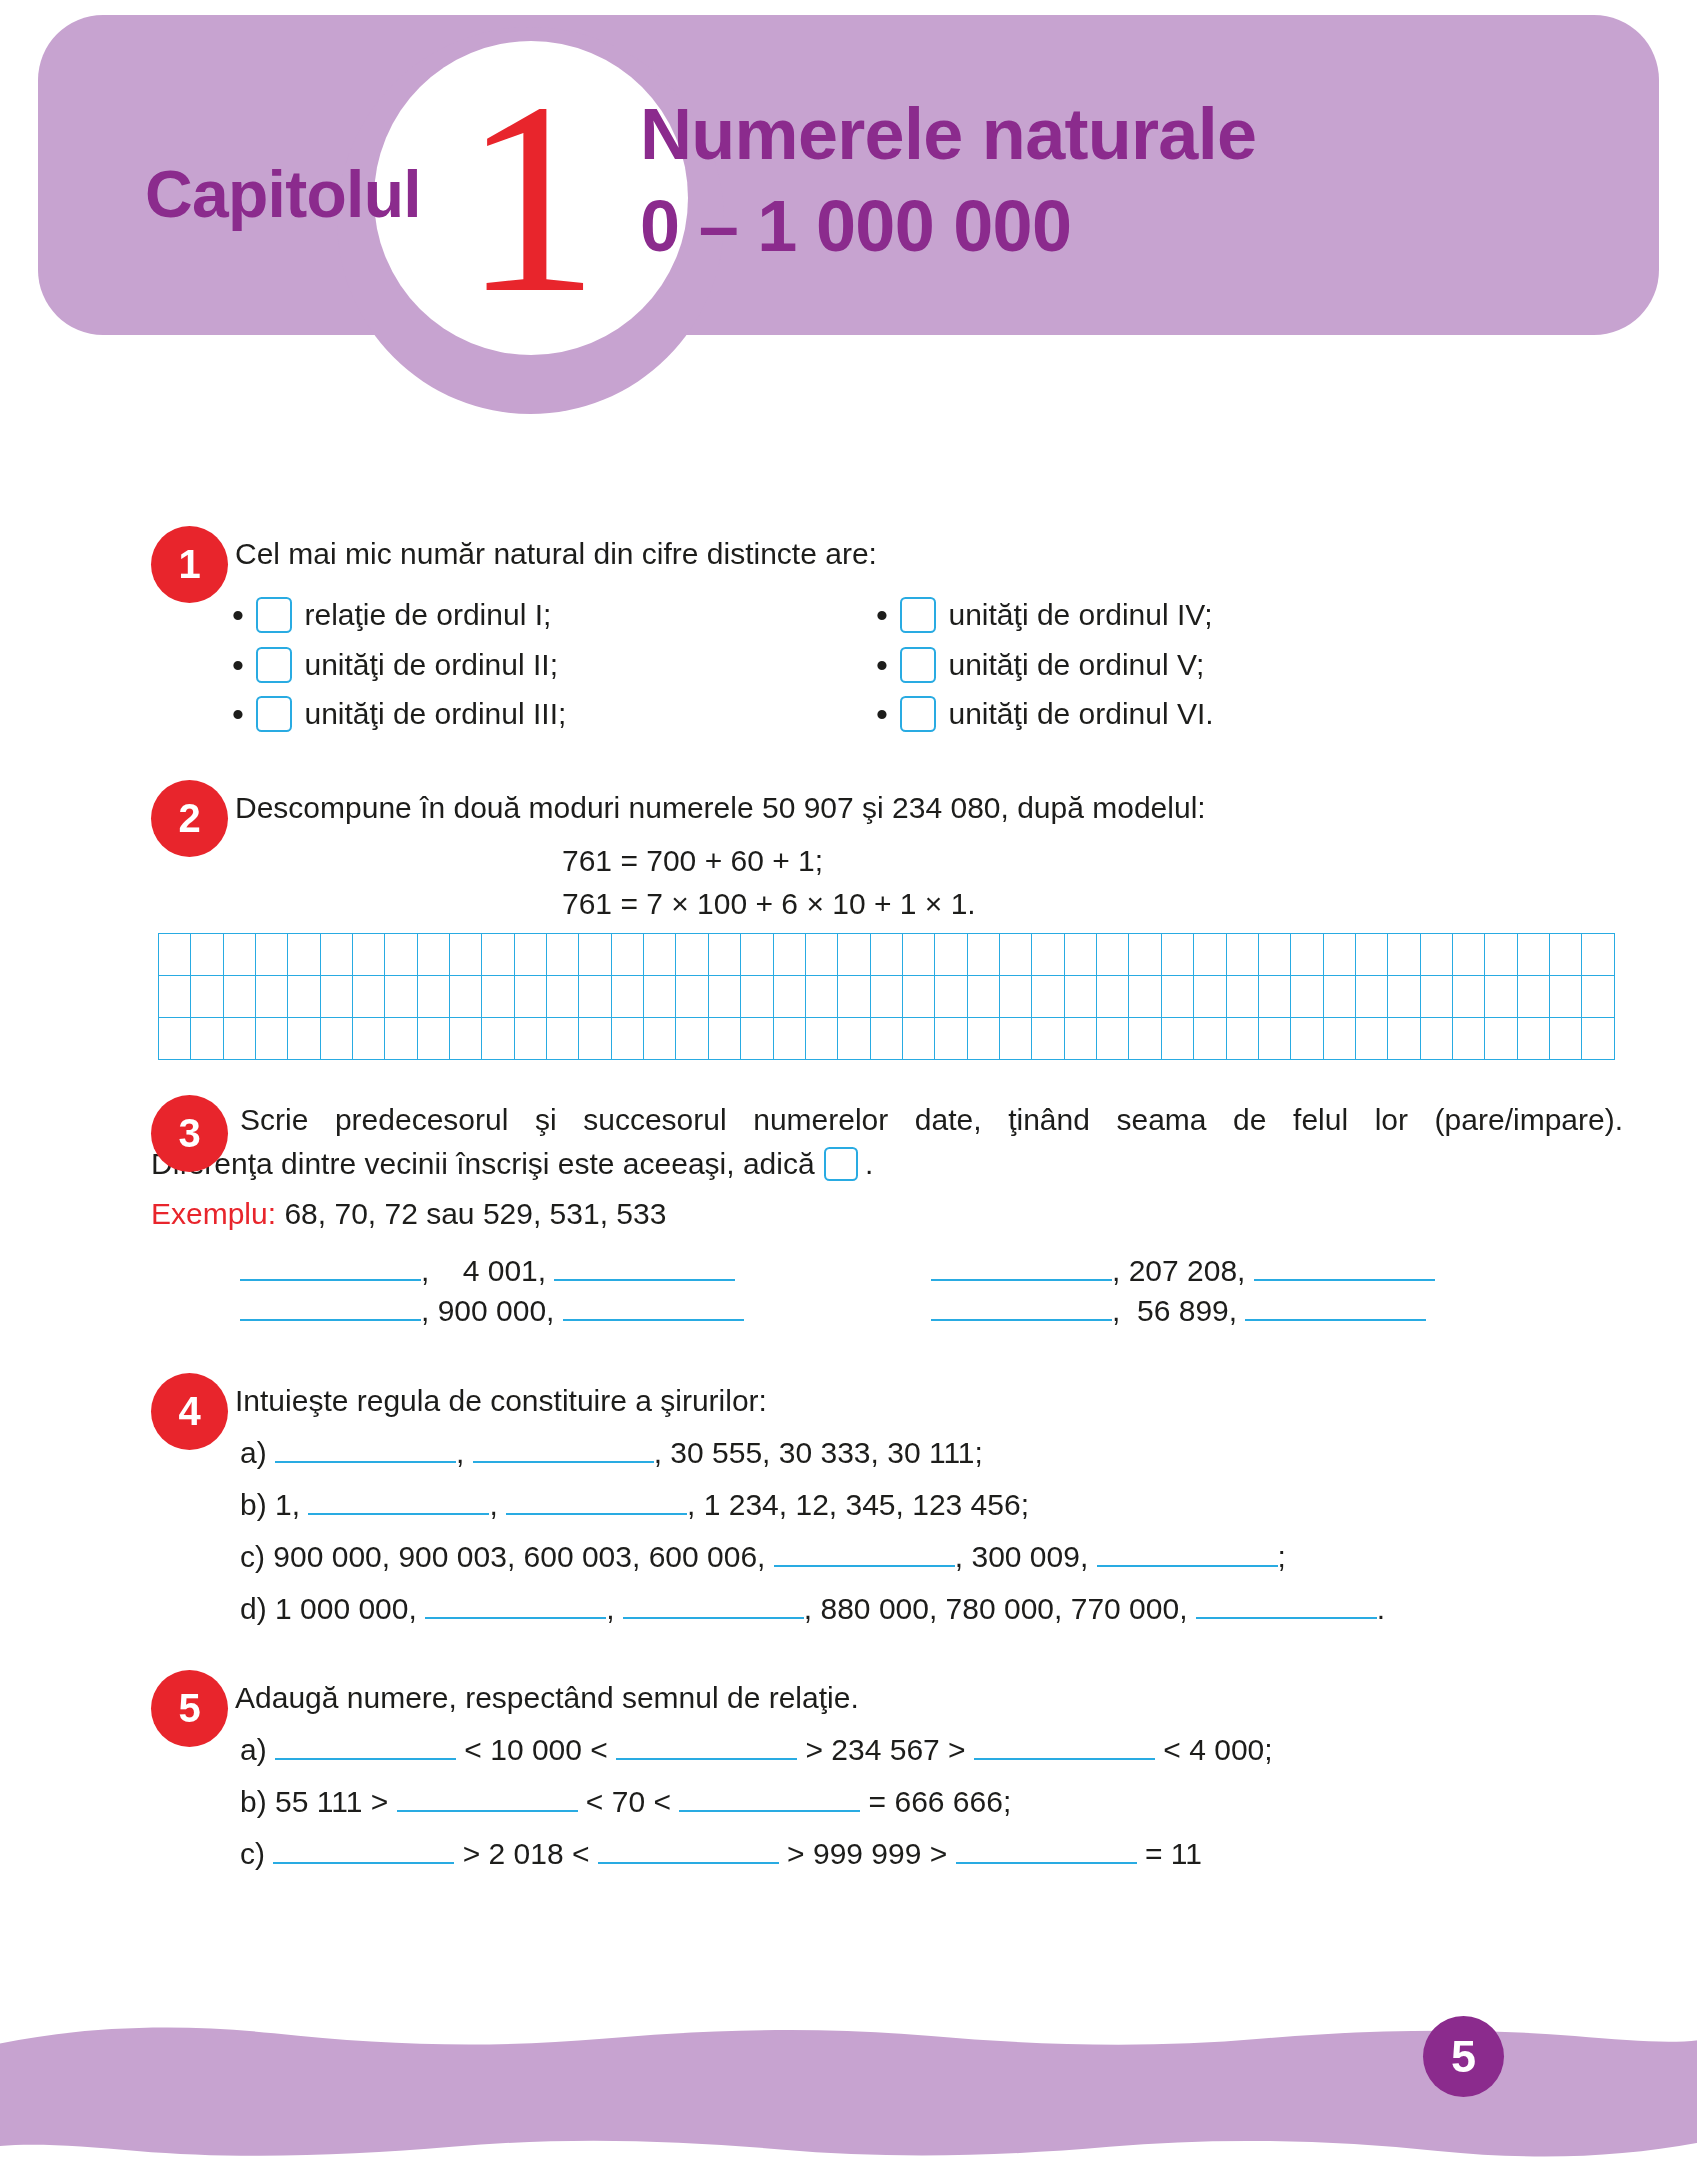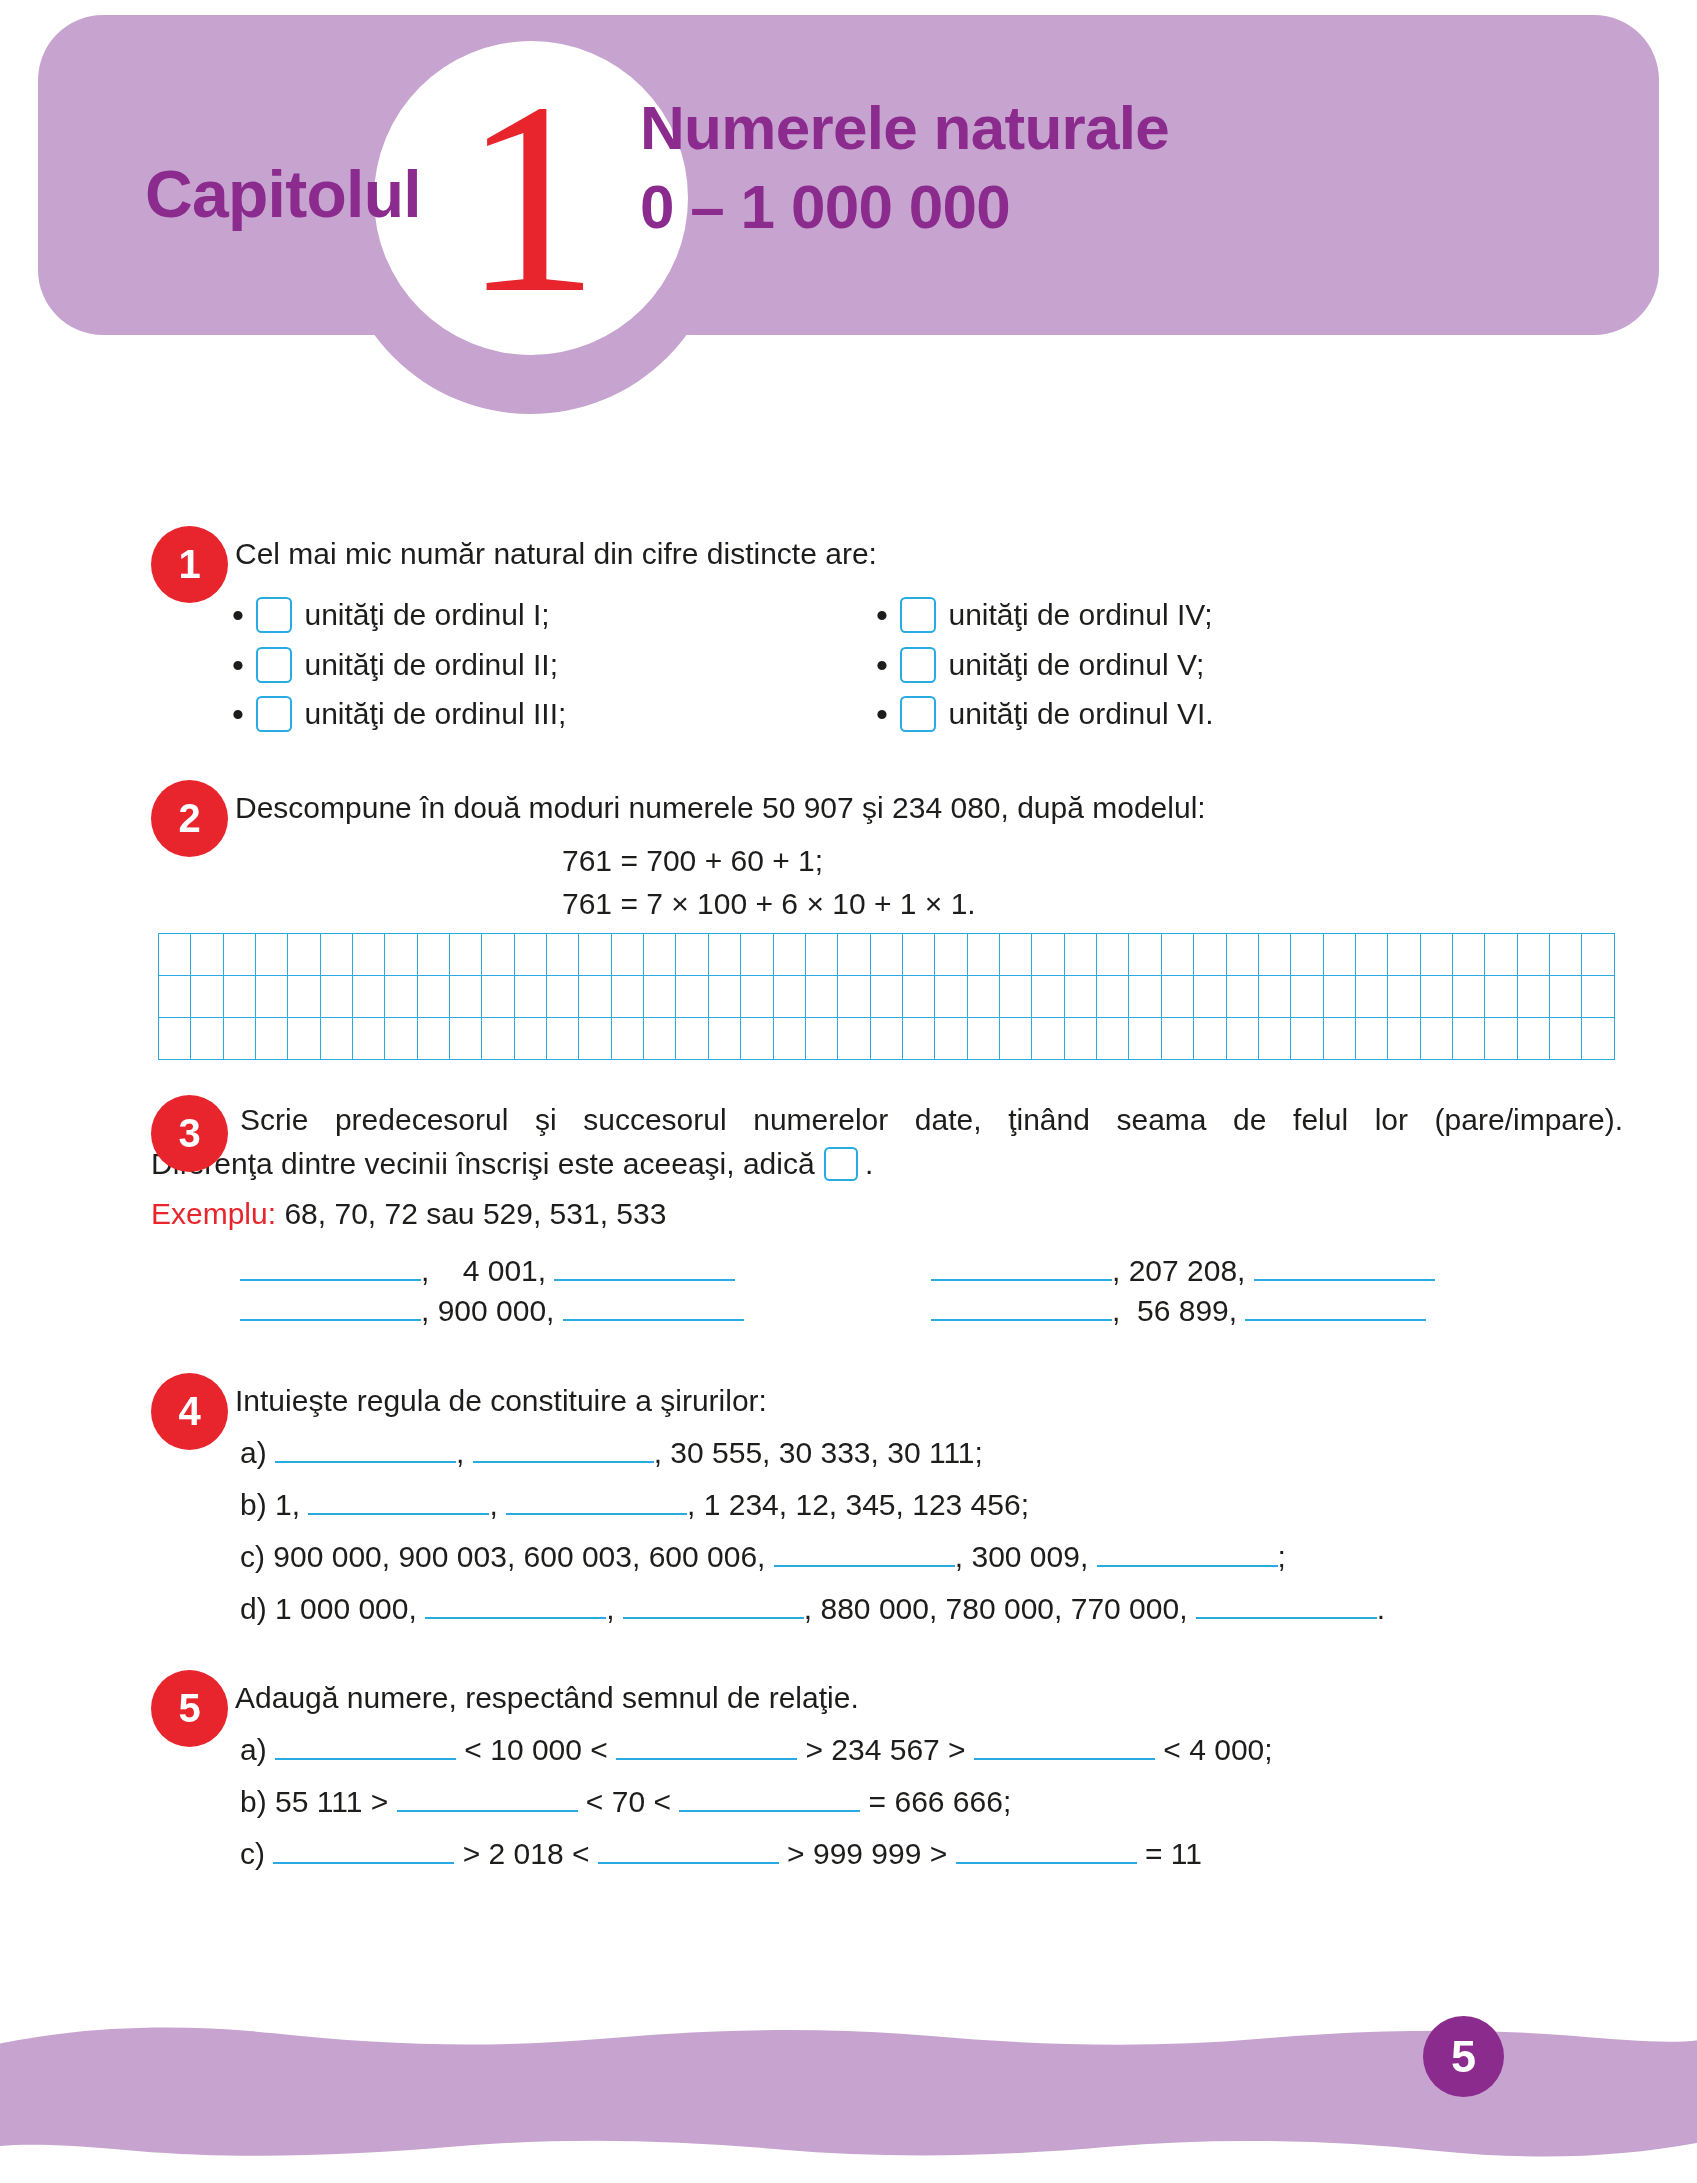--- a/index.html
+++ b/index.html
@@ -14,21 +14,21 @@
     width:1698px;height:2183px;position:relative;background:#fff;
     font-family:"Liberation Sans",sans-serif;color:var(--ink);font-size:30px;
     overflow:hidden;
   }
   
   .band{position:absolute;left:38px;top:15px;width:1621px;height:320px;background:var(--lav);border-radius:65px;}
   .bulge{position:absolute;left:337px;top:27px;width:387px;height:387px;border-radius:50%;background:var(--lav);}
   .numcircle{position:absolute;left:374px;top:41px;width:314px;height:314px;border-radius:50%;background:#fff;display:flex;align-items:center;justify-content:center;}
   .numcircle .big1{font-family:"Liberation Serif",serif;font-size:274px;line-height:1;color:var(--red);}
   .chapter{position:absolute;left:145px;top:156px;font-size:66px;font-weight:bold;color:var(--pur);letter-spacing:-0.7px;}
-  .title{position:absolute;left:640px;top:88px;color:var(--pur);font-weight:bold;font-size:62px;line-height:1.28;letter-spacing:-0.7px;}
+  .title{position:absolute;left:640px;top:88px;color:var(--pur);font-weight:bold;font-size:72px;line-height:1.28;letter-spacing:-0.7px;}
   
   .ex{position:absolute;left:151px;width:1486px;}
   .badge{position:absolute;left:0;top:0;width:77px;height:77px;border-radius:50%;background:var(--red);color:#fff;font-weight:bold;font-size:40px;display:flex;align-items:center;justify-content:center;}
   .prompt{margin-left:84px;padding-top:11px;}
   .chk{display:inline-block;width:36px;height:36px;border:2.7px solid var(--blue);border-radius:5.5px;background:#fff;box-sizing:border-box;}
   .chk.inline{width:34px;height:34px;vertical-align:-6.8px;margin:0 6.8px 0 9.6px;}
   .blank{display:inline-block;width:181px;height:25px;border-bottom:2.1px solid var(--blue);}
   .ln{white-space:pre;}
   
   #ex1{top:526px;}
@@ -69,21 +69,21 @@
   <div>0 – 1 000 000</div>
 </div>
 
 <div class="ex" id="ex1">
   <div class="badge">1</div>
   <div class="prompt">Cel mai mic număr natural din cifre distincte are:</div>
   <div class="items">
       <div class="b-item">
         <span class="bullet">•</span>
         <span class="chk"></span>
-        <span>unităţi de ordinul I;</span>
+        <span>relaţie de ordinul I;</span>
       </div>
       <div class="b-item">
         <span class="bullet">•</span>
         <span class="chk"></span>
         <span>unităţi de ordinul II;</span>
       </div>
       <div class="b-item">
         <span class="bullet">•</span>
         <span class="chk"></span>
         <span>unităţi de ordinul III;</span>

